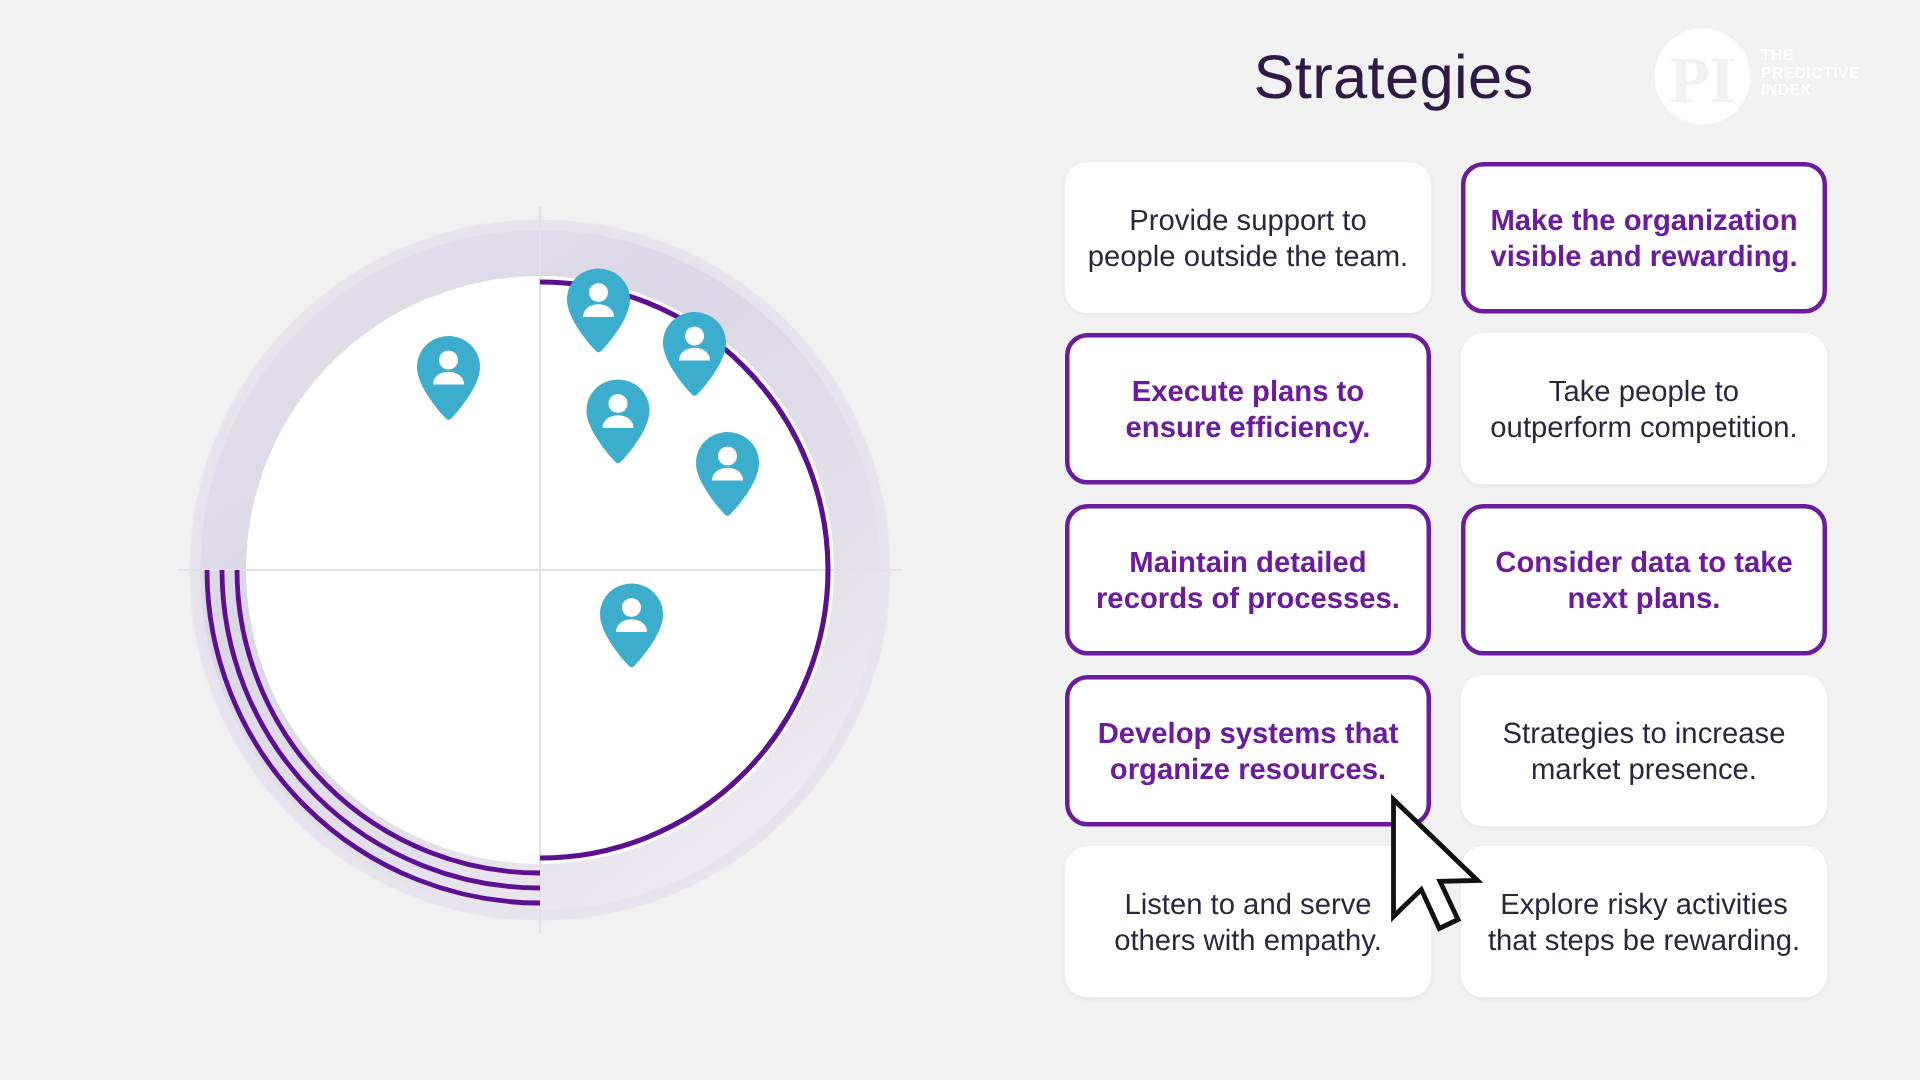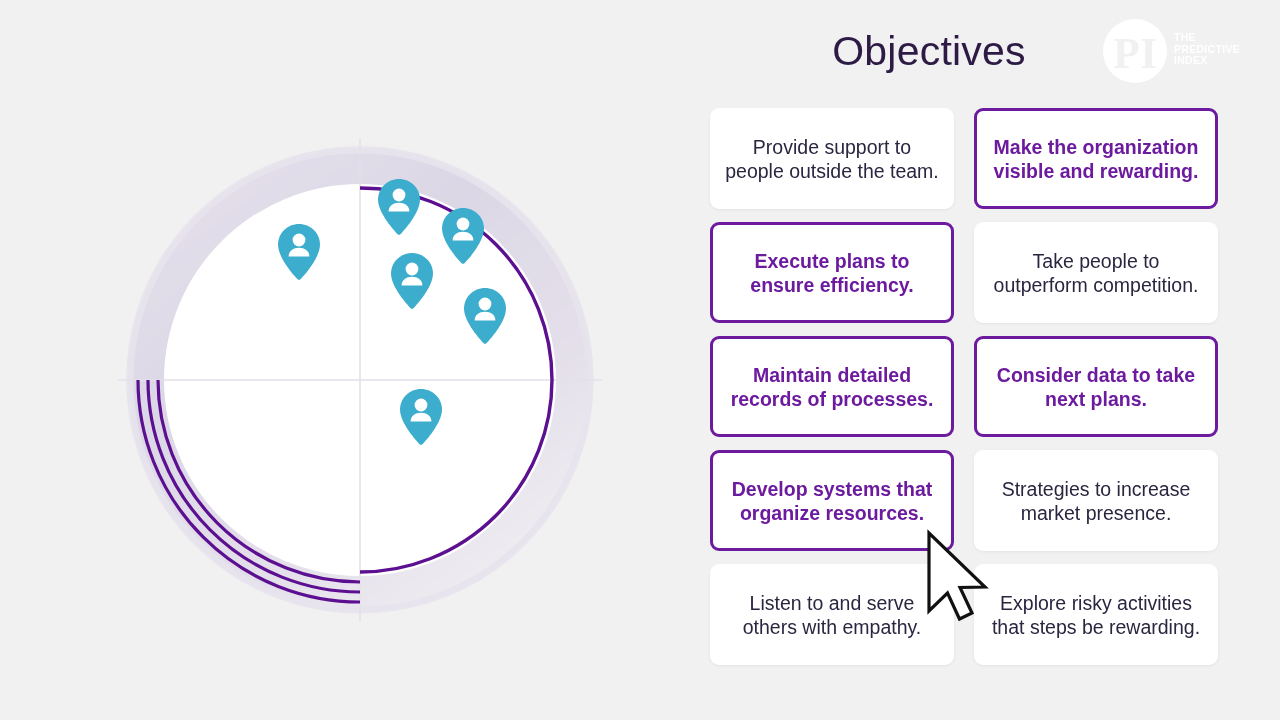--- a/index.html
+++ b/index.html
@@ -109,21 +109,21 @@
     top: 108px;
     width: 520px;
     display: grid;
     grid-template-columns: 244px 244px;
     column-gap: 20px;
     row-gap: 13px;
   }
   .card {
     position: relative;
     background: #ffffff;
-    border-radius: 9px;
+    border-radius: 15px;
     min-height: 101px;
     display: flex;
     align-items: center;
     justify-content: center;
     padding: 6px 10px;
     box-sizing: border-box;
     box-shadow: 0 1px 3px rgba(60,50,80,0.07);
     border: 2px solid transparent;
   }
   .card.selected {
@@ -242,21 +242,21 @@
             <circle cx="23" cy="17" r="6.4" fill="#fff"></circle>
             <path d="M12.6 33.4c0-5.2 4.7-8.6 10.4-8.6s10.4 3.4 10.4 8.6z" fill="#fff"></path>
           </svg>
       </div>
 
     </div>
   </div>
 
   <div id="right-panel">
 
-    <div id="page-title">Objectives</div>
+    <div id="page-title">Strategies</div>
 
     <div id="brand-logo">
       <svg id="brand-mark" viewBox="0 0 70 70">
         <defs>
           <mask id="piMask">
             <rect x="0" y="0" width="70" height="70" fill="#fff"></rect>
             <g fill="#000" font-family="Liberation Serif, serif" font-size="44" font-weight="700">
               <text x="35" y="52" text-anchor="middle">PI</text>
             </g>
           </mask>

